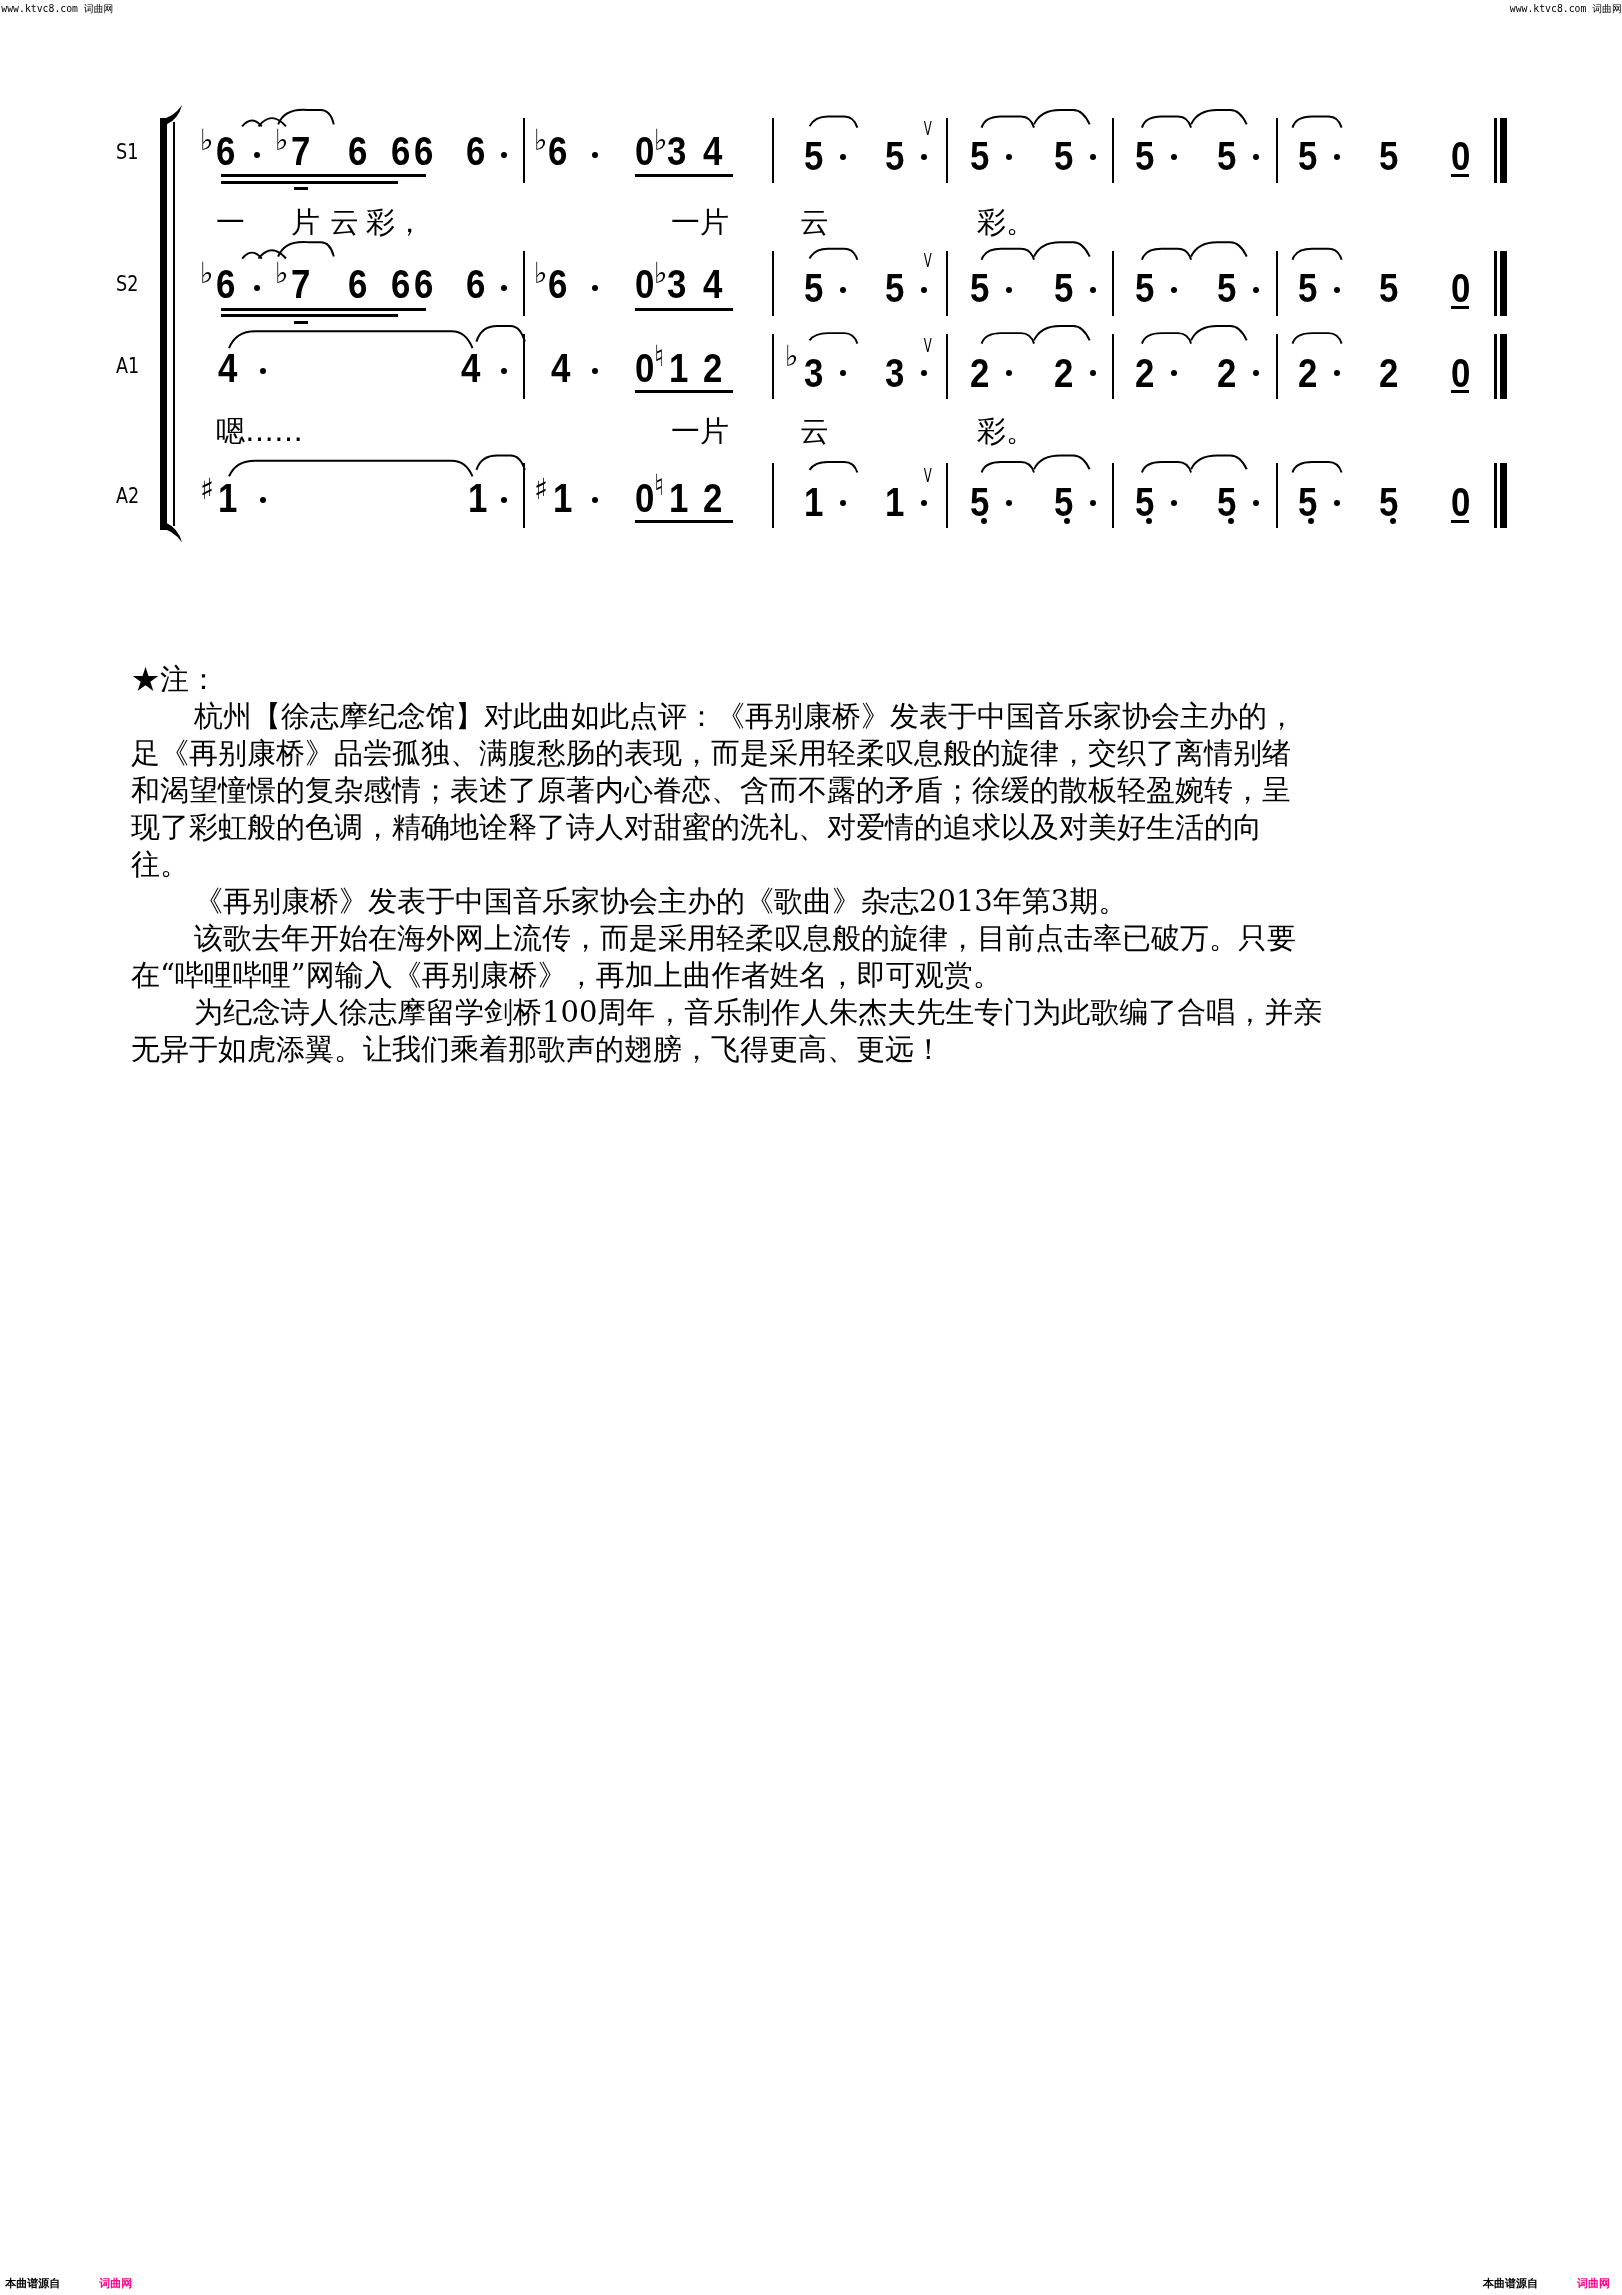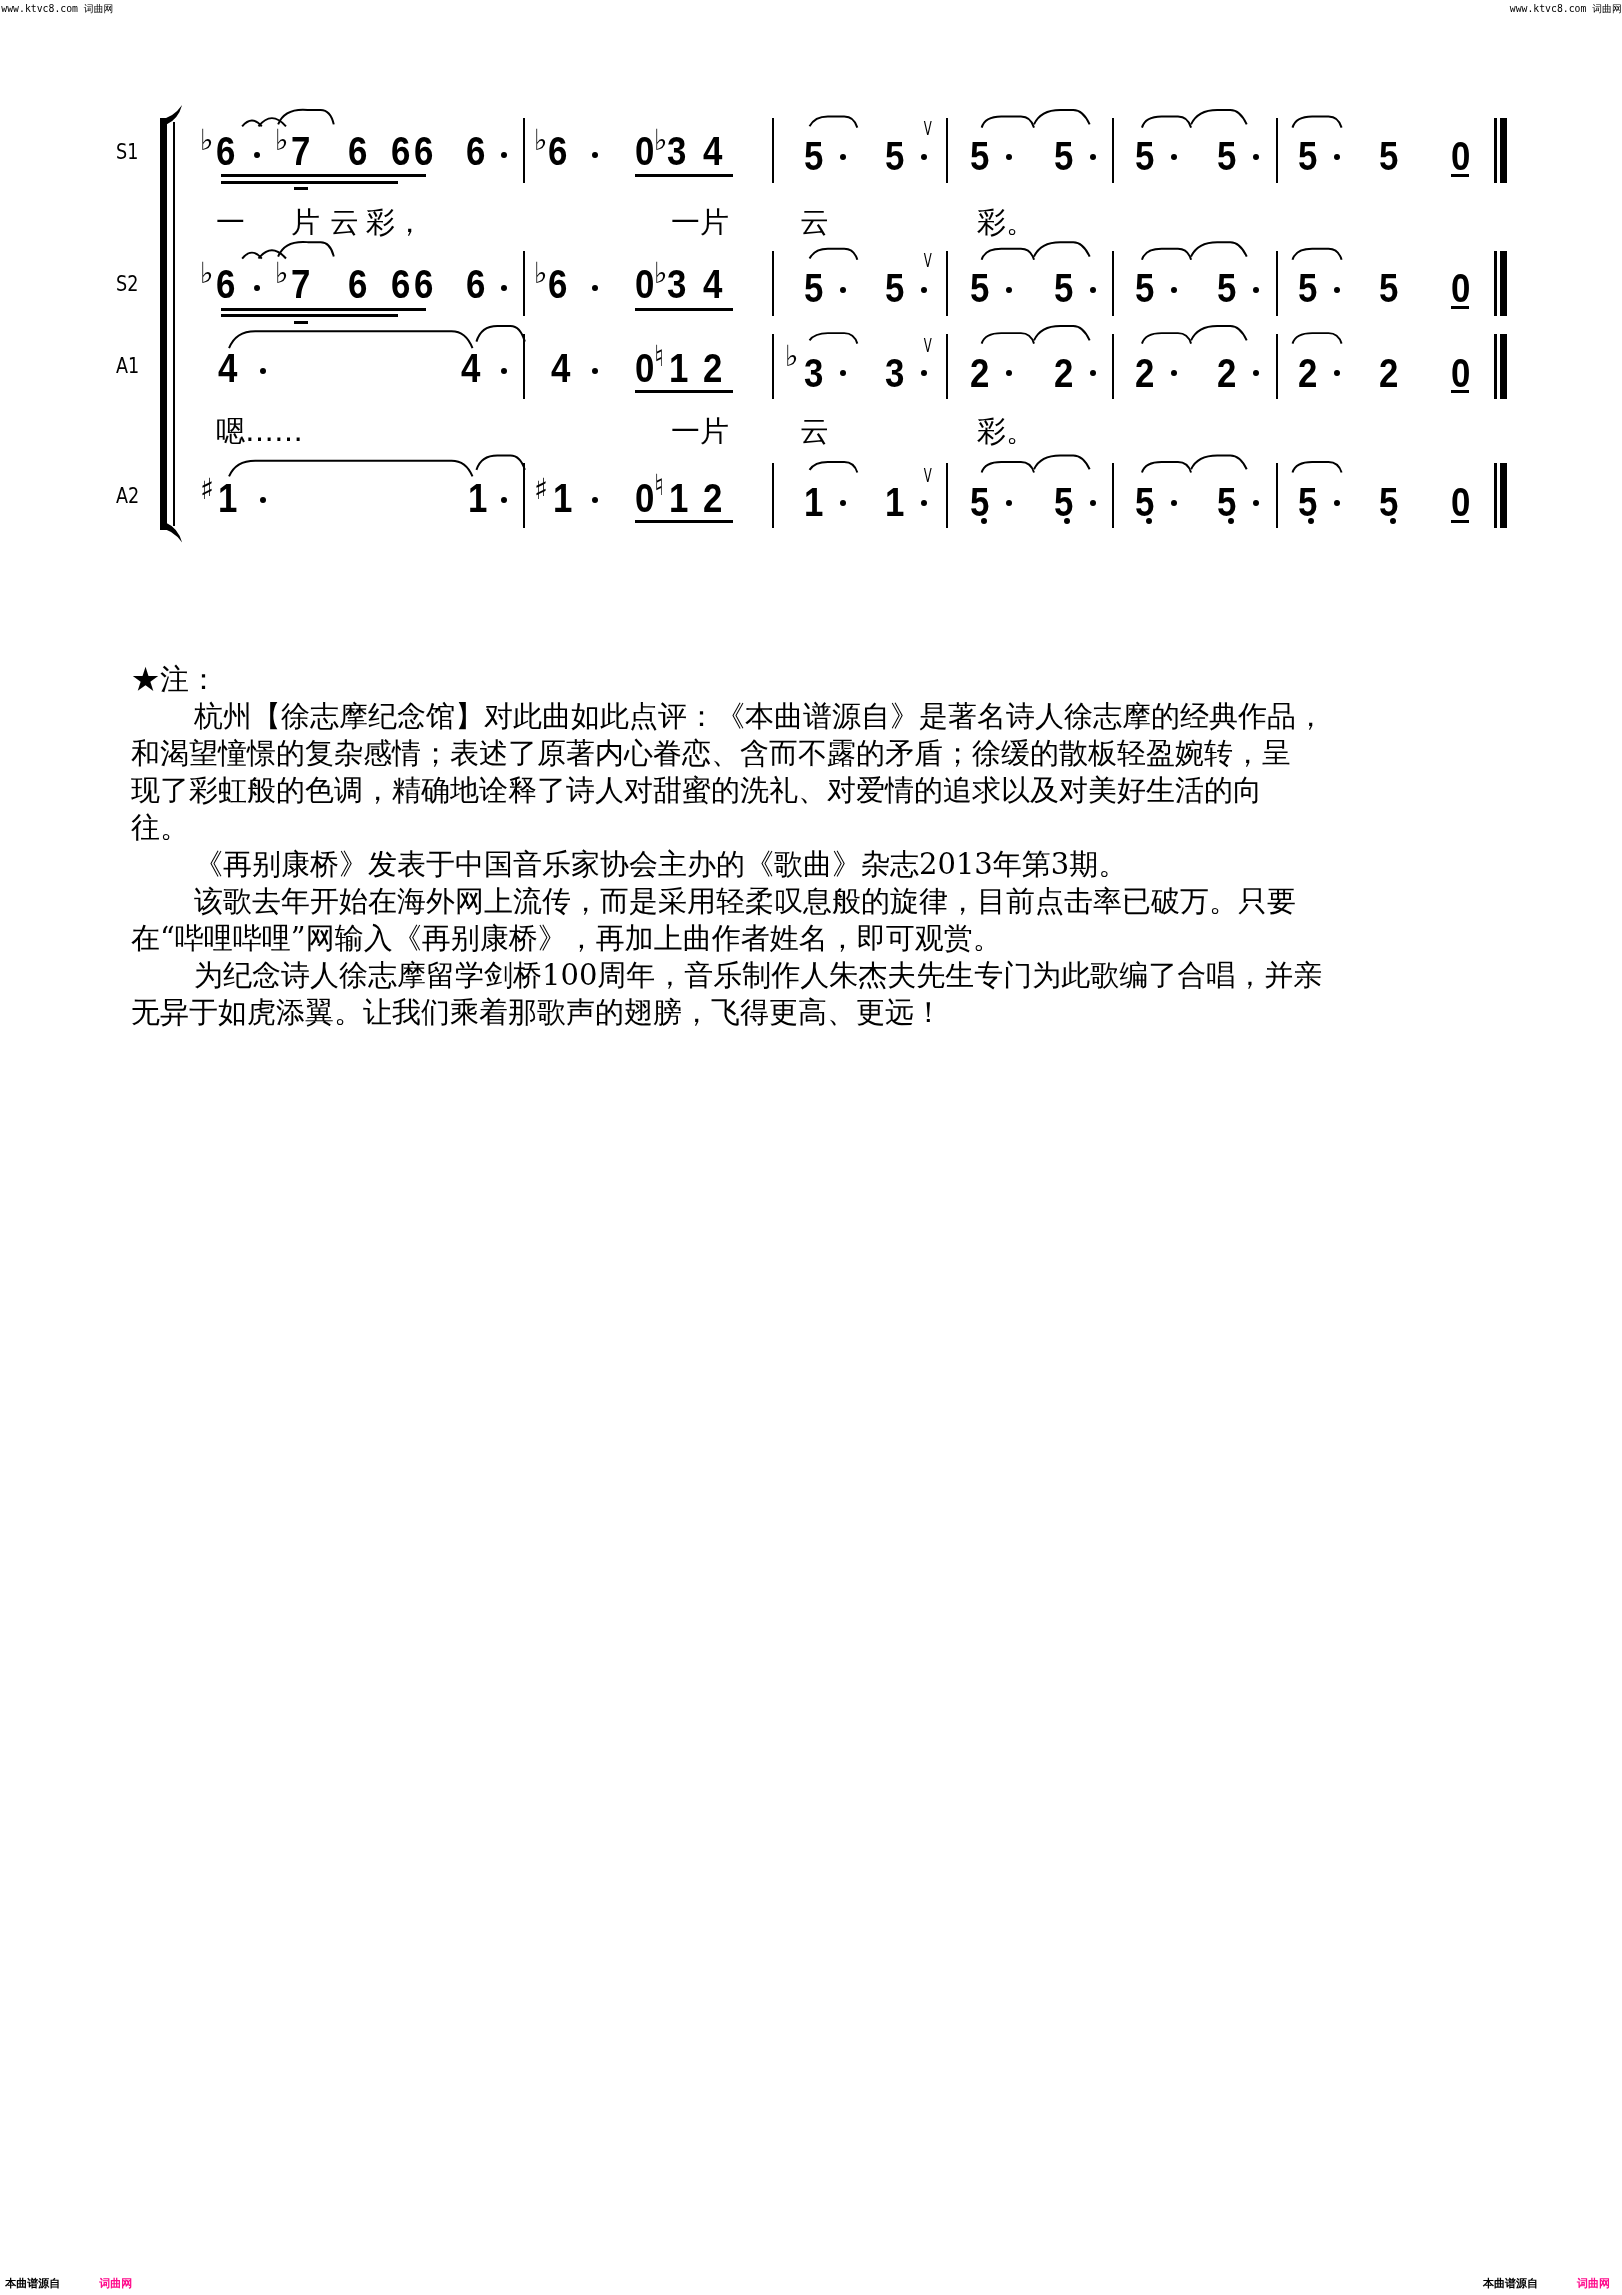--- a/index.html
+++ b/index.html
@@ -322,21 +322,22 @@
     <span class="dot" style="left:1390px;top:518px"></span>
     <span class="note" style="left:1451px;top:482px">0</span>
     <div class="ul" style="left:1451px;top:520px;width:18.3px"></div>
     <div class="final-thin" style="left:1494px;top:463px;height:65px"></div>
     <div class="final-thick" style="left:1500px;top:463px;height:65px"></div>
   </div>
 </div>
 
 <div class="notes">
   <p>★注：</p>
-  <p class="indent">杭州【徐志摩纪念馆】对此曲如此点评：《本曲谱源自》是著名诗人徐志摩的经典作品，</p>
+  <p class="indent">杭州【徐志摩纪念馆】对此曲如此点评：《再别康桥》发表于中国音乐家协会主办的，</p>
+  <p>足《再别康桥》品尝孤独、满腹愁肠的表现，而是采用轻柔叹息般的旋律，交织了离情别绪</p>
   <p>和渴望憧憬的复杂感情；表述了原著内心眷恋、含而不露的矛盾；徐缓的散板轻盈婉转，呈</p>
   <p>现了彩虹般的色调，精确地诠释了诗人对甜蜜的洗礼、对爱情的追求以及对美好生活的向</p>
   <p>往。</p>
   <p class="indent">《再别康桥》发表于中国音乐家协会主办的《歌曲》杂志2013年第3期。</p>
   <p class="indent">该歌去年开始在海外网上流传，而是采用轻柔叹息般的旋律，目前点击率已破万。只要</p>
   <p>在“哔哩哔哩”网输入《再别康桥》，再加上曲作者姓名，即可观赏。</p>
   <p class="indent">为纪念诗人徐志摩留学剑桥100周年，音乐制作人朱杰夫先生专门为此歌编了合唱，并亲</p>
   <p>无异于如虎添翼。让我们乘着那歌声的翅膀，飞得更高、更远！</p>
 </div>
 

